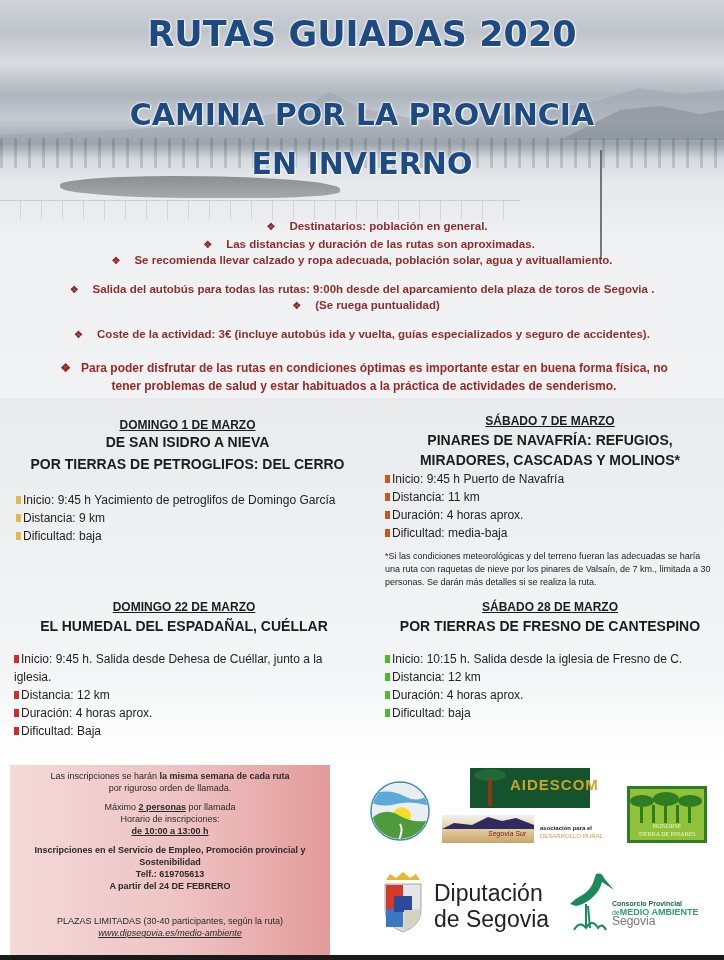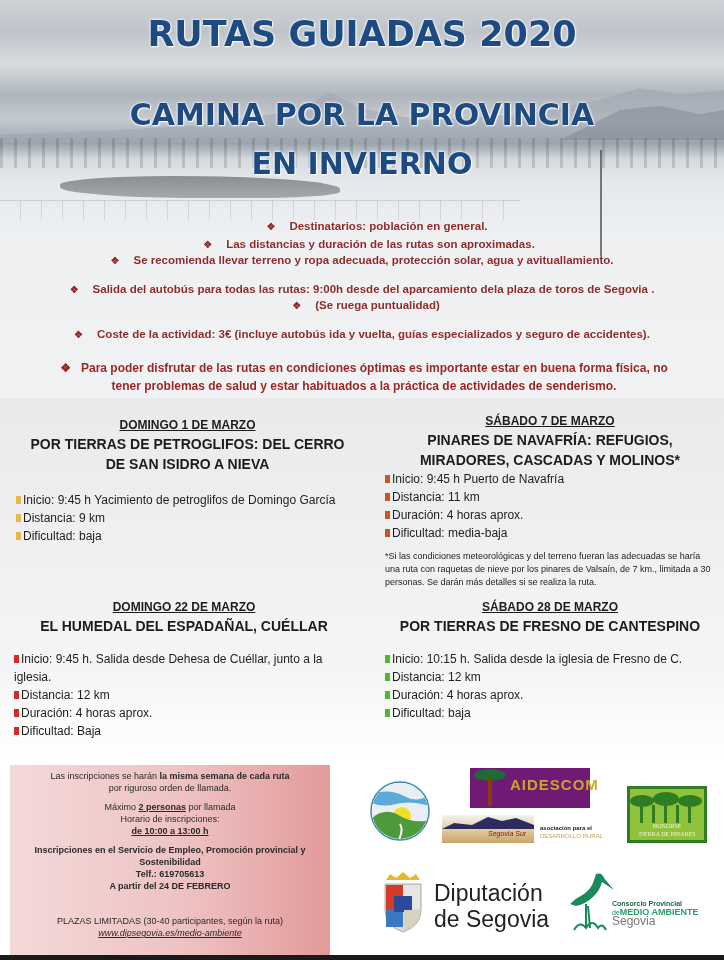--- a/index.html
+++ b/index.html
@@ -106,34 +106,34 @@
 <div class="bg-pole"></div>
 <div class="band-lower"></div>
 <div class="lower-white"></div>
 
 <div class="title title-1">RUTAS GUIADAS 2020</div>
 <div class="title title-2">CAMINA POR LA PROVINCIA</div>
 <div class="title title-3">EN INVIERNO</div>
 
 <div class="info" style="top:220px; padding-left:30px;"><span class="diamond">❖</span><span>Destinatarios: población en general.</span></div>
 <div class="info" style="top:238px; padding-left:14px;"><span class="diamond">❖</span><span>Las distancias y duración de las rutas son aproximadas.</span></div>
-<div class="info" style="top:254px;"><span class="diamond">❖</span><span>Se recomienda llevar terreno y ropa adecuada, protección solar, agua y avituallamiento.</span></div>
+<div class="info" style="top:254px;"><span class="diamond">❖</span><span>Se recomienda llevar calzado y ropa adecuada, población solar, agua y avituallamiento.</span></div>
 <div class="info" style="top:283px;"><span class="diamond">❖</span><span>Salida del autobús para todas las rutas: 9:00h desde del aparcamiento dela plaza de toros de Segovia .</span></div>
 <div class="info" style="top:299px; padding-left:8px;"><span class="diamond">❖</span><span>(Se ruega puntualidad)</span></div>
 <div class="info" style="top:328px;"><span class="diamond">❖</span><span>Coste de la actividad: 3€ (incluye autobús ida y vuelta, guías especializados y seguro de accidentes).</span></div>
 
 <div class="warning" style="top:359px;">
   <span class="diamond">❖</span><span>Para poder disfrutar de las rutas en condiciones óptimas es importante estar en buena forma física, no</span><br>
   <span>tener problemas de salud y estar habituados a la práctica de actividades de senderismo.</span>
 </div>
 
 <div class="route" style="left:20px; top:418px; width:335px;">
   <span class="date">DOMINGO 1 DE MARZO</span>
+  <span class="name">DE SAN ISIDRO A NIEVA</span>
   <span class="name" style="margin-top:2px;">POR TIERRAS DE PETROGLIFOS: DEL CERRO</span>
-  <span class="name">DE SAN ISIDRO A NIEVA</span>
   <ul style="margin-top:17px; margin-left:-4px;">
     <li><span class="sq" style="background:#e8b84a"></span><span>Inicio: 9:45 h Yacimiento de petroglifos de Domingo García</span></li>
     <li><span class="sq" style="background:#e8b84a"></span><span>Distancia: 9 km</span></li>
     <li><span class="sq" style="background:#e8b84a"></span><span>Dificultad: baja</span></li>
   </ul>
 </div>
 
 <div class="route" style="left:385px; top:414px; width:330px;">
   <span class="date">SÁBADO 7 DE MARZO</span>
   <span class="name" style="margin-top:2px;">PINARES DE NAVAFRÍA: REFUGIOS,</span>
@@ -200,21 +200,21 @@
   <circle cx="30" cy="31" r="29" fill="#fff" stroke="#3a8ab0" stroke-width="1.5"></circle>
   <g clip-path="url(#cc)">
     <rect x="0" y="0" width="60" height="62" fill="#e9eef2"></rect>
     <path d="M0 14 Q20 8 34 16 T60 14 L60 26 Q40 20 26 24 T0 22 Z" fill="#5aa9d6"></path>
     <circle cx="32" cy="36" r="9" fill="#f3df2a"></circle>
     <path d="M0 40 Q14 26 30 36 Q44 44 60 40 L60 62 L0 62 Z" fill="#4f9a3c"></path>
     <path d="M28 62 Q34 50 30 44" stroke="#fff" stroke-width="2" fill="none"></path>
   </g>
 </svg>
 
-<div class="logo" style="left:470px; top:768px; width:120px; height:40px; background:#701a75;">
+<div class="logo" style="left:470px; top:768px; width:120px; height:40px; background:#14532d;">
   <svg width="40" height="40" viewBox="0 0 40 40" style="position:absolute; left:2px; top:0;">
     <ellipse cx="18" cy="7" rx="16" ry="6" fill="#1f6b35"></ellipse>
     <rect x="16" y="10" width="4" height="28" fill="#8a3a10"></rect>
   </svg>
   <span style="position:absolute; left:40px; top:8px; font-weight:bold; font-size:15px; color:#c9a52a; letter-spacing:1px;">AIDESCOM</span>
 </div>
 
 <div class="logo" style="left:442px; top:815px; width:92px; height:28px; background:linear-gradient(180deg,#f1f1f1 0%, #e7d2a6 45%, #c9a56a 100%); overflow:hidden;">
   <svg width="92" height="14" viewBox="0 0 92 14" style="position:absolute; left:0; top:0;">
     <path d="M0 14 L12 8 L30 10 L46 2 L60 6 L74 3 L92 10 L92 14 Z" fill="#2e2c5e"></path>

